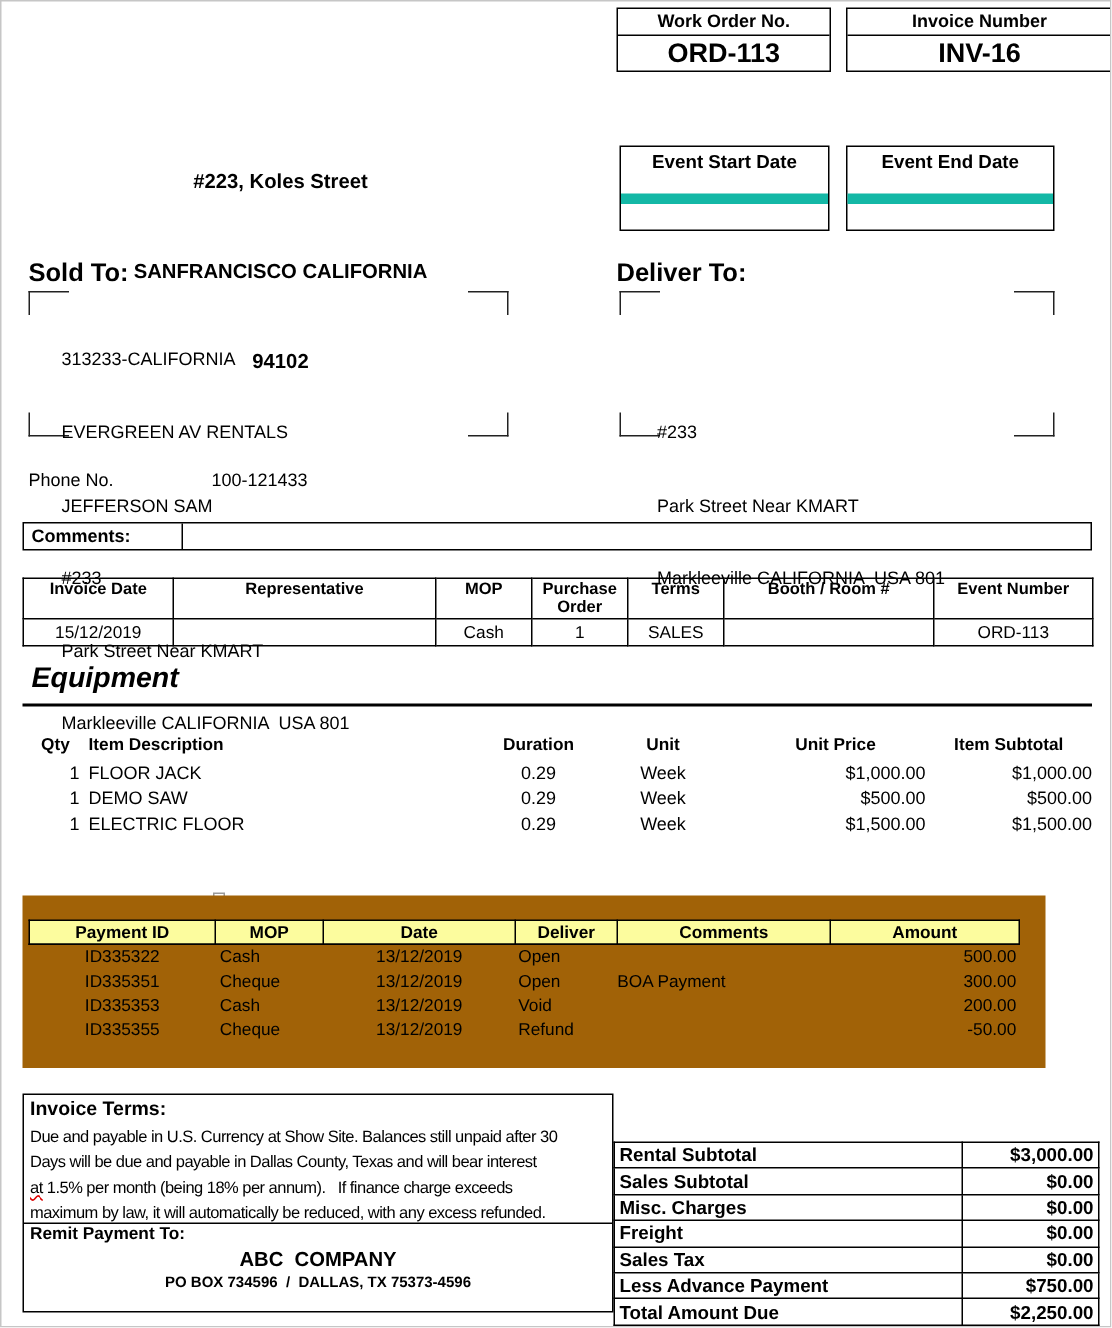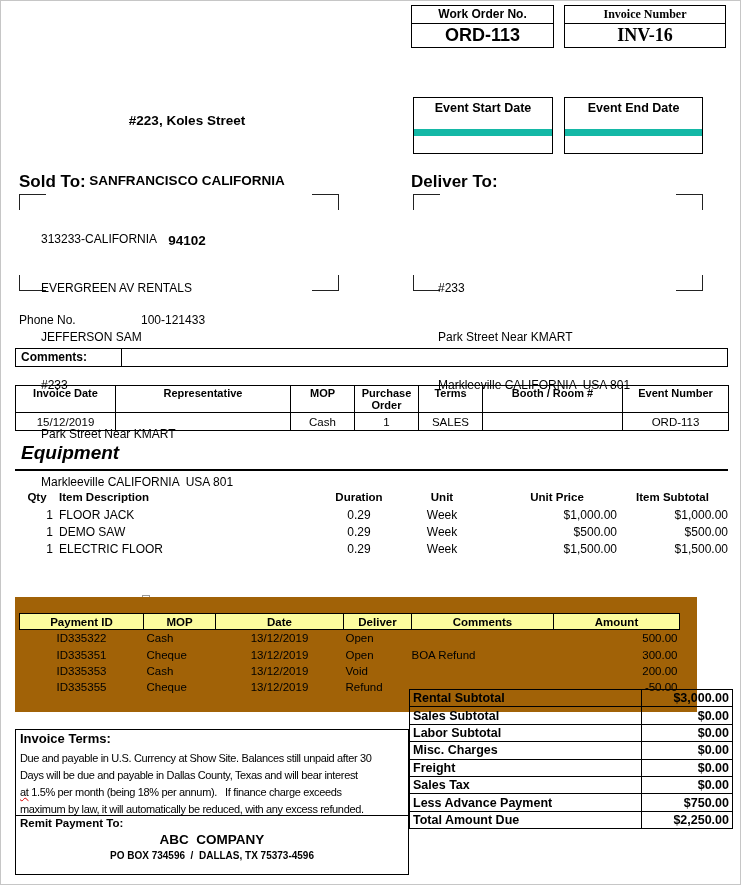--- a/index.html
+++ b/index.html
@@ -14,21 +14,21 @@
   .company-address { left:0; top:70px; width:372px; text-align:center;
     font-weight:bold; font-size:13.5px; line-height:20px; white-space:pre; }
 
   
   .idbox { box-sizing:border-box; border:1px solid #000; background:#fff; }
   .idbox .lbl { border-bottom:1px solid #000; height:17px; line-height:17px;
     text-align:center; font-weight:bold; font-size:12px; }
   .idbox .val { height:23px; line-height:23px; text-align:center;
     font-weight:bold; font-size:18px; }
   #wo-box  { left:410px; top:4px;  width:143px; }
-  #inv-box { left:563px; top:4px;  width:162px;font-family:Liberation Serif, serif; }
+  #inv-box { left:563px; top:4px;  width:178px; }
 
   
   .evbox { box-sizing:border-box; border:1px solid #000; }
   .evbox .lbl { height:38px; border-bottom:7px solid #14b8a6; text-align:center;
     font-weight:bold; font-size:12.5px; padding-top:3px; box-sizing:border-box; }
   .evbox .val { height:17px; }
   #es-box { left:412px; top:96px; width:140px; }
   #ee-box { left:563px; top:96px; width:139px; }
 
   
@@ -101,21 +101,21 @@
   .terms-line  { font-size:11px; letter-spacing:-0.35px; line-height:17px; white-space:pre; }
   .squiggle { text-decoration:underline; text-decoration-style:wavy;
     text-decoration-color:#d00; text-decoration-thickness:1px; }
   #remit-divider { position:absolute; left:0; top:85px; width:100%; border-top:1px solid #000; }
   #remit-label { position:absolute; left:4px; top:87px; font-weight:bold; font-size:11.5px; }
   #remit-name  { position:absolute; left:0; top:102px; width:100%; text-align:center;
     font-weight:bold; font-size:13.5px; white-space:pre; }
   #remit-addr  { position:absolute; left:0; top:120px; width:100%; text-align:center;
     font-weight:bold; font-size:10px; white-space:pre; }
 
-  #totals-table { left:408px; top:688px; width:323px;border-radius:13px; }
+  #totals-table { left:408px; top:760px; width:323px;border-radius:13px; }
   #totals-table td { border:1px solid #000; height:16.4px; font-weight:bold; font-size:12.5px; padding:0; }
   #totals-table td.tlabel { padding-left:3px; text-align:left; }
   #totals-table td.tvalue { padding-right:3px; text-align:right; }
 </style>
 </head>
 <body>
 
 <div id="page">
 
   <div class="abs company-address">
@@ -290,21 +290,21 @@
           <td class="dat">13/12/2019</td>
           <td class="sta">Open</td>
           <td class="com"></td>
           <td class="amt">500.00</td>
         </tr>
         <tr>
           <td class="pid">ID335351</td>
           <td class="mop">Cheque</td>
           <td class="dat">13/12/2019</td>
           <td class="sta">Open</td>
-          <td class="com">BOA Refund</td>
+          <td class="com">BOA Payment</td>
           <td class="amt">300.00</td>
         </tr>
         <tr>
           <td class="pid">ID335353</td>
           <td class="mop">Cash</td>
           <td class="dat">13/12/2019</td>
           <td class="sta">Void</td>
           <td class="com"></td>
           <td class="amt">200.00</td>
         </tr>
@@ -342,24 +342,20 @@
     <tbody>
       <tr>
         <td class="tlabel">Rental Subtotal</td>
         <td class="tvalue">$3,000.00</td>
       </tr>
       <tr>
         <td class="tlabel">Sales Subtotal</td>
         <td class="tvalue">$0.00</td>
       </tr>
       <tr>
-        <td class="tlabel">Labor Subtotal</td>
-        <td class="tvalue">$0.00</td>
-      </tr>
-      <tr>
         <td class="tlabel">Misc. Charges</td>
         <td class="tvalue">$0.00</td>
       </tr>
       <tr>
         <td class="tlabel">Freight</td>
         <td class="tvalue">$0.00</td>
       </tr>
       <tr>
         <td class="tlabel">Sales Tax</td>
         <td class="tvalue">$0.00</td>

